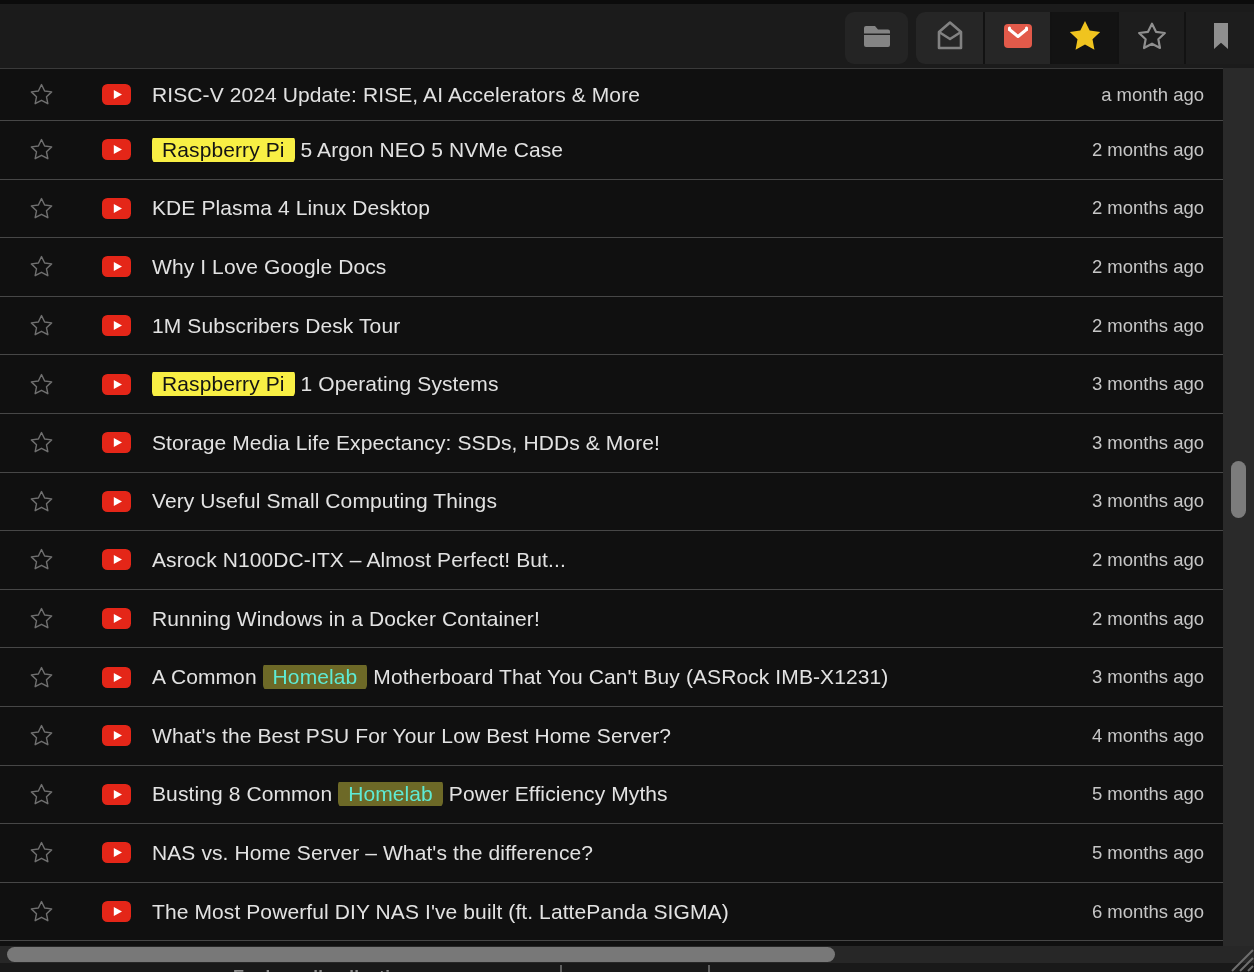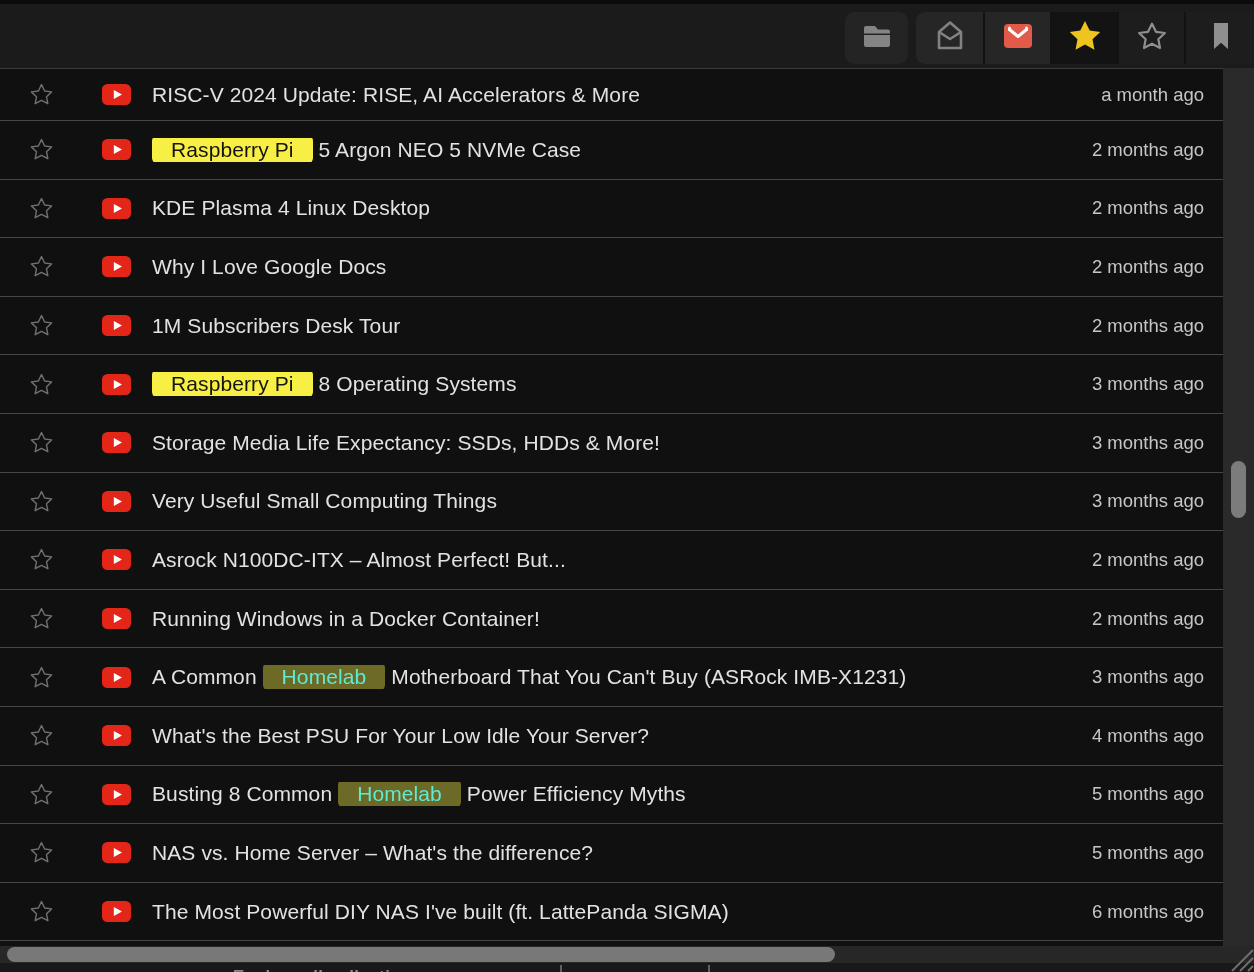--- a/index.html
+++ b/index.html
@@ -28,21 +28,21 @@
     display:flex;align-items:center;height:58.6px;box-sizing:border-box;
     border-bottom:1px solid #474747;padding-left:28px;background:#101010;
   }
   .row.clipped{height:52px;}
   .row-star{flex:0 0 auto;width:27px;height:27px;cursor:pointer;}
   .yt-icon{flex:0 0 auto;margin-left:47px;width:29px;height:21px;}
   .row-title{
     margin-left:21px;font-size:21px;color:#e2e2e2;white-space:nowrap;overflow:hidden;
     letter-spacing:0.1px;
   }
-  .hl{border-radius:6px;padding:3px 19px;color:#141414;}
+  .hl{border-radius:6px;padding:3px 10px;color:#141414;}
   .hl-yellow{background:var(--hl-yellow,#f8ef44);}
   .hl-olive{background:var(--hl-olive,#6d6927);color:#5eead4;}
   .row-time{margin-left:auto;padding-right:19px;font-size:18.5px;color:#c6c6c6;white-space:nowrap;flex:0 0 auto;}
   
   .right-gutter{position:absolute;left:1223px;top:68px;width:31px;height:878px;background:#2a2a2a;}
   .v-thumb{position:absolute;left:8px;top:393px;width:15px;height:57px;border-radius:8px;background:#7c7c7c;cursor:pointer;}
   .h-track{position:absolute;top:946px;left:0;width:100%;height:17px;background:#272727;}
   .h-thumb{position:absolute;top:1px;left:7px;width:828px;height:15px;border-radius:8px;background:#787878;cursor:pointer;}
   
   .bottom-strip{position:absolute;top:963px;left:0;width:100%;height:9px;background:#191919;overflow:hidden;}
@@ -171,21 +171,21 @@
   </div>
 
   <div class="row">
     <svg class="row-star" viewBox="0 0 38 38">
       <path d="M19 5 l4.4 9 9.9 1.3 -7.25 6.9 1.85 9.8 -8.9 -4.8 -8.9 4.8 1.85 -9.8 -7.25 -6.9 9.9 -1.3 z" fill="none" stroke="#707070" stroke-width="2" stroke-linejoin="round"></path>
     </svg>
     <svg class="yt-icon" viewBox="0 0 29 21">
       <rect width="29" height="21" rx="5.5" fill="var(--yt-red,#e42618)"></rect>
       <path d="M11.8 6 L20 10.5 L11.8 15 Z" fill="#ffffff"></path>
     </svg>
-    <span class="row-title"><span class="hl hl-yellow">Raspberry Pi</span><span> 8 Operating Systems</span></span>
+    <span class="row-title"><span class="hl hl-yellow">Raspberry Pi</span><span> 1 Operating Systems</span></span>
     <span class="row-time">3 months ago</span>
   </div>
 
   <div class="row">
     <svg class="row-star" viewBox="0 0 38 38">
       <path d="M19 5 l4.4 9 9.9 1.3 -7.25 6.9 1.85 9.8 -8.9 -4.8 -8.9 4.8 1.85 -9.8 -7.25 -6.9 9.9 -1.3 z" fill="none" stroke="#707070" stroke-width="2" stroke-linejoin="round"></path>
     </svg>
     <svg class="yt-icon" viewBox="0 0 29 21">
       <rect width="29" height="21" rx="5.5" fill="var(--yt-red,#e42618)"></rect>
       <path d="M11.8 6 L20 10.5 L11.8 15 Z" fill="#ffffff"></path>
@@ -243,21 +243,21 @@
   </div>
 
   <div class="row">
     <svg class="row-star" viewBox="0 0 38 38">
       <path d="M19 5 l4.4 9 9.9 1.3 -7.25 6.9 1.85 9.8 -8.9 -4.8 -8.9 4.8 1.85 -9.8 -7.25 -6.9 9.9 -1.3 z" fill="none" stroke="#707070" stroke-width="2" stroke-linejoin="round"></path>
     </svg>
     <svg class="yt-icon" viewBox="0 0 29 21">
       <rect width="29" height="21" rx="5.5" fill="var(--yt-red,#e42618)"></rect>
       <path d="M11.8 6 L20 10.5 L11.8 15 Z" fill="#ffffff"></path>
     </svg>
-    <span class="row-title"><span>What's the Best PSU For Your Low Idle Your Server?</span></span>
+    <span class="row-title"><span>What's the Best PSU For Your Low Best Home Server?</span></span>
     <span class="row-time">4 months ago</span>
   </div>
 
   <div class="row">
     <svg class="row-star" viewBox="0 0 38 38">
       <path d="M19 5 l4.4 9 9.9 1.3 -7.25 6.9 1.85 9.8 -8.9 -4.8 -8.9 4.8 1.85 -9.8 -7.25 -6.9 9.9 -1.3 z" fill="none" stroke="#707070" stroke-width="2" stroke-linejoin="round"></path>
     </svg>
     <svg class="yt-icon" viewBox="0 0 29 21">
       <rect width="29" height="21" rx="5.5" fill="var(--yt-red,#e42618)"></rect>
       <path d="M11.8 6 L20 10.5 L11.8 15 Z" fill="#ffffff"></path>

